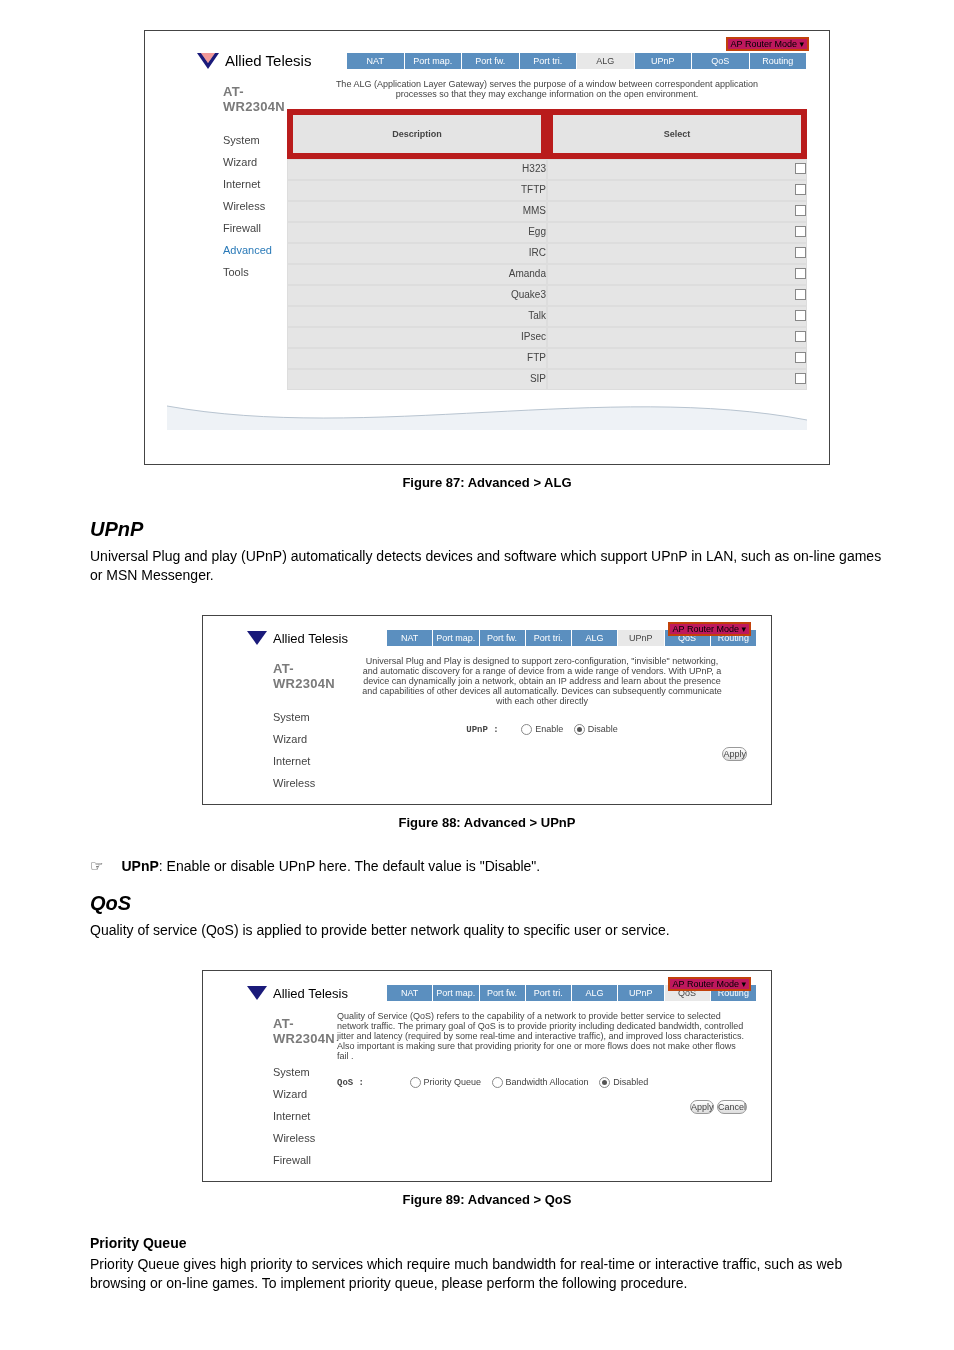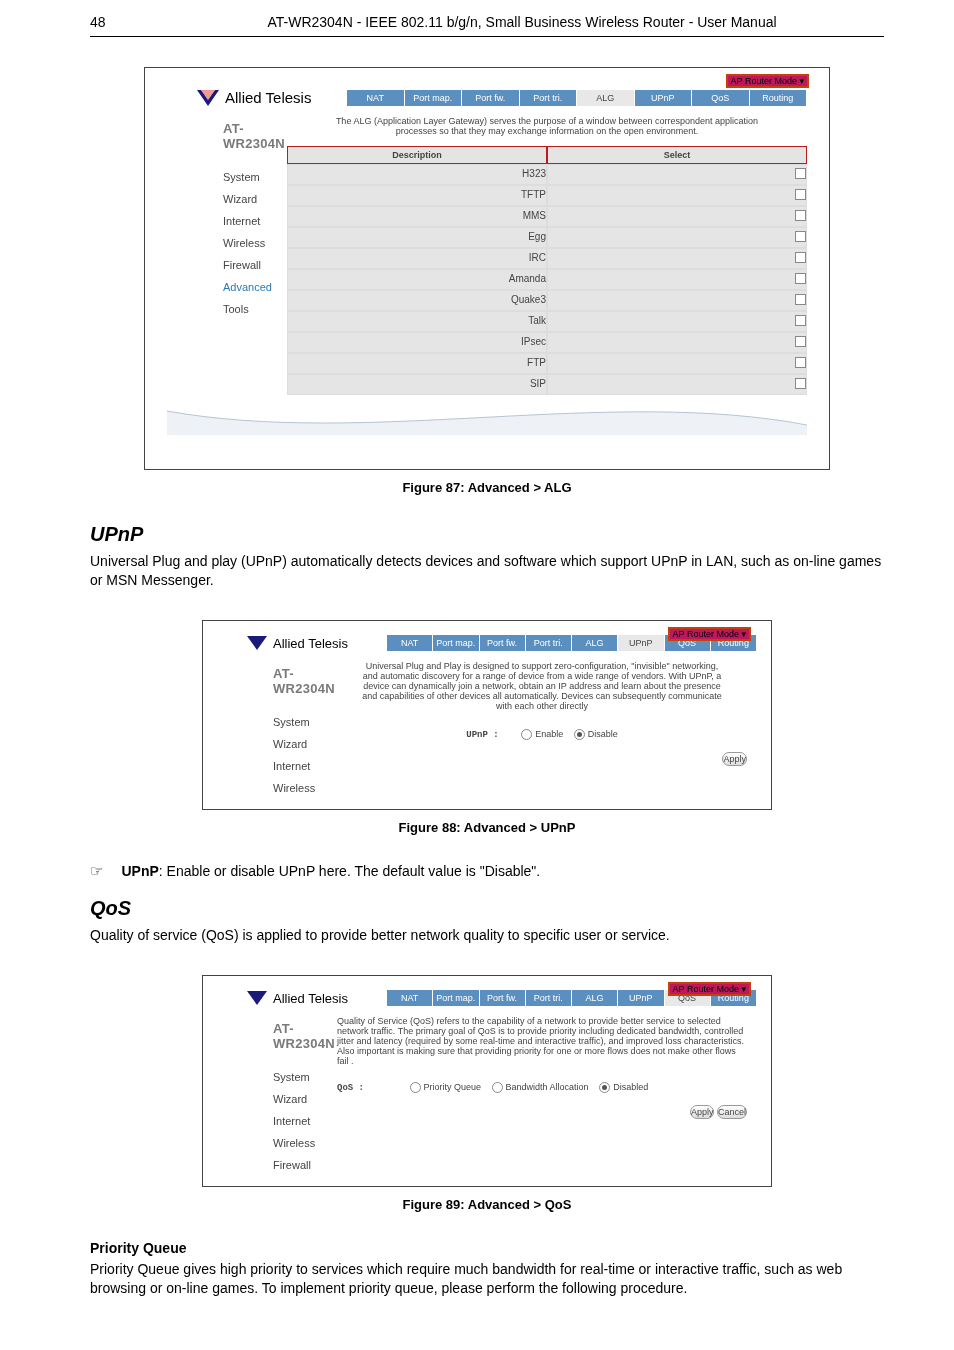--- a/index.html
+++ b/index.html
@@ -17,21 +17,21 @@
   .tab.active{background:#e8e8e8;color:#444;}
   .shot-body{display:flex;margin-top:6px;}
   .side{width:120px;font-size:11px;padding-top:4px;}
   .side .model{color:#7a7a7a;font-weight:bold;font-size:13px;letter-spacing:.02em;margin-bottom:10px;}
   .side div{padding:5px 8px;color:#444;margin-left:48px;}
   .side .on{color:#2a7ab8;}
   .main{flex:1;font-size:9px;color:#444;}
   .desc{padding:4px 0 8px 4px;font-size:9px;color:#444;}
   .desc.c{text-align:center;padding:4px 30px 10px 30px;}
   .grid2{display:grid;grid-template-columns:1fr 1fr;}
-  .hcell{background:#e4e4e4;text-align:center;padding:3px 0;font-weight:bold;border:1px solid #b91c1c;font-size:9px;}
+  .hcell{background:#e4e4e4;text-align:center;padding:14px 0;font-weight:bold;border:6px solid #b91c1c;font-size:9px;}
   .rcell{background:#e5e5e5;text-align:right;padding:3px 0;border:1px solid #ddd;font-size:10px;}
   .rcell .cb{display:inline-block;width:9px;height:9px;border:1px solid #888;background:#fff;}
   .radioline{font-size:9px;color:#444;padding:8px 0;text-align:center;}
   .radioline b{font-weight:bold;margin-right:12px;font-family:Liberation Mono, monospace;}
   .r{display:inline-block;width:9px;height:9px;border:1px solid #888;border-radius:50%;margin:0 3px 0 8px;vertical-align:middle;position:relative;}
   .r.fill:after{content:"";position:absolute;inset:2px;background:#555;border-radius:50%;}
   .btn{display:inline-block;border:1px solid #999;background:linear-gradient(#fff,#ddd);font-size:9px;padding:1px 0;border-radius:7px;}
   .btnrow{text-align:right;padding:4px 10px 0 0;}
   .swoop{height:28px;margin-top:12px;overflow:hidden;}
   .swoop svg{width:100%;height:28px;}
@@ -40,24 +40,20 @@
   p.body{font-size:14px;margin:4px 0 10px 0;line-height:1.35;}
   .bullet-row{display:flex;align-items:flex-start;gap:18px;font-size:14px;margin:6px 0 4px 0;}
   .hand{font-size:15px;line-height:1;}
   .subh{font-weight:bold;font-size:14px;margin:8px 0 2px 0;}
 </style>
 </head>
 <body>
 
 <div class="page">
 
-  <div class="hdr">
-    <div class="pn">48</div>
-    <div class="ttl">AT-WR2304N - IEEE 802.11 b/g/n, Small Business Wireless Router - User Manual</div>
-  </div>
 
   <div class="shot">
     <div class="modebox">AP Router Mode ▾</div>
     <div style="display:flex;align-items:flex-end;">
       <div class="logo-row" style="width:150px;">
         <svg width="22" height="16">
             <polygon points="0,0 22,0 11,16" fill="#1a1a7a"></polygon>
             <polygon points="4,0 18,0 11,10" fill="#fff"></polygon>
             <polygon points="4,0 18,0 11,10" fill="#d00" opacity=".4"></polygon>
           </svg>

